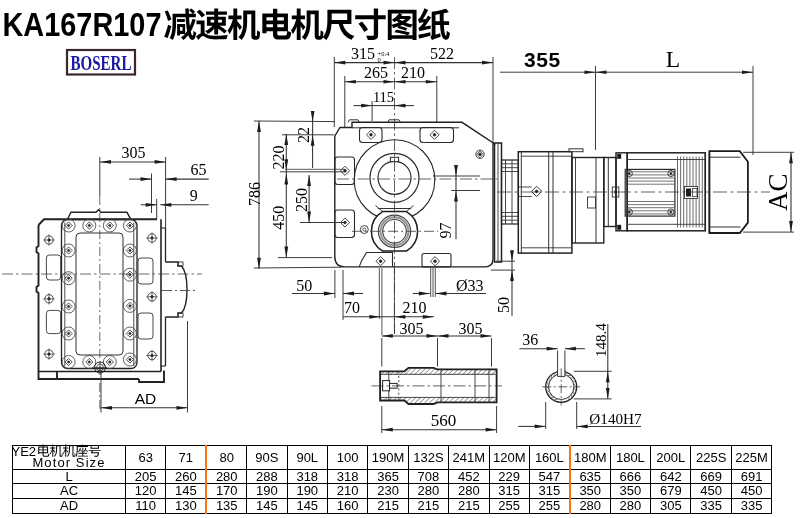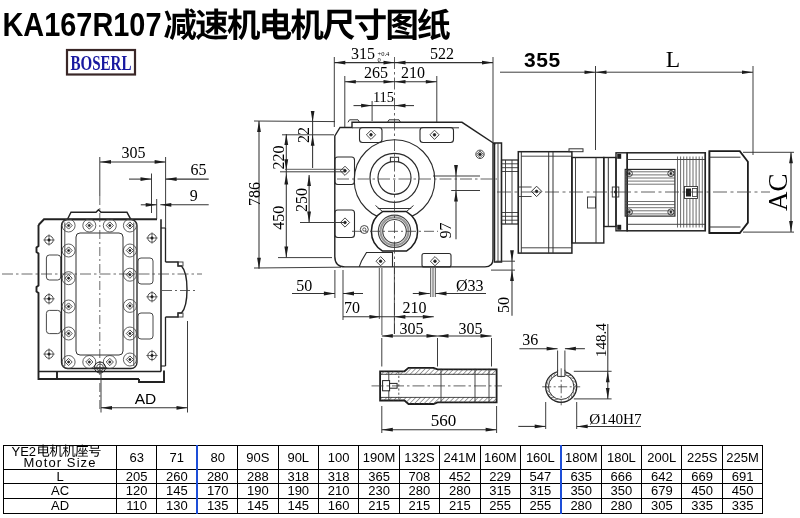--- a/index.html
+++ b/index.html
@@ -1,17 +1,17 @@
 <!DOCTYPE html>
 <html><head><meta charset="utf-8"><style>
 *{margin:0;padding:0;box-sizing:border-box}
 body{width:800px;height:518px;background:#fff;overflow:hidden;position:relative;font-family:"Liberation Sans",sans-serif}
-table{position:absolute;left:3px;top:444.6px;border-collapse:collapse;table-layout:fixed;width:759.5px;font-size:13px;color:#000}
+table{position:absolute;left:12px;top:444.6px;border-collapse:collapse;table-layout:fixed;width:759.5px;font-size:13px;color:#000}
 td{border:1px solid #000;text-align:center;padding:0;overflow:hidden;white-space:nowrap}
-td.thick{border-left:2px solid #1d4ed8}
+td.thick{border-left:2px solid #f97316}
 tr.hd td{height:23.4px;line-height:23.4px}
 tr.r1 td{height:13.2px;line-height:13.2px}
 tr.r2 td{height:13.9px;line-height:13.9px}
 tr.r3 td{height:14px;line-height:14px}
 td.c0{width:113px}
 tr.hd td.c0 div{line-height:11.7px;height:11.7px}
 .ms{letter-spacing:1.1px}
 </style></head><body>
 <svg width="800" height="445" viewBox="0 0 800 445" style="position:absolute;left:0;top:0">
     <path d="M48,219.3 L157,219.3" fill="none" stroke="#222" stroke-width="1.9"></path>
@@ -504,21 +504,21 @@
         </td>
         <td>63</td>
         <td>71</td>
         <td class="thick">80</td>
         <td>90S</td>
         <td>90L</td>
         <td>100</td>
         <td>190M</td>
         <td>132S</td>
         <td>241M</td>
-        <td>160M</td>
+        <td>120M</td>
         <td>160L</td>
         <td class="thick">180M</td>
         <td>180L</td>
         <td>200L</td>
         <td>225S</td>
         <td>225M</td>
       </tr>
       <tr class="r1">
         <td class="c0">L</td>
         <td>205</td>

